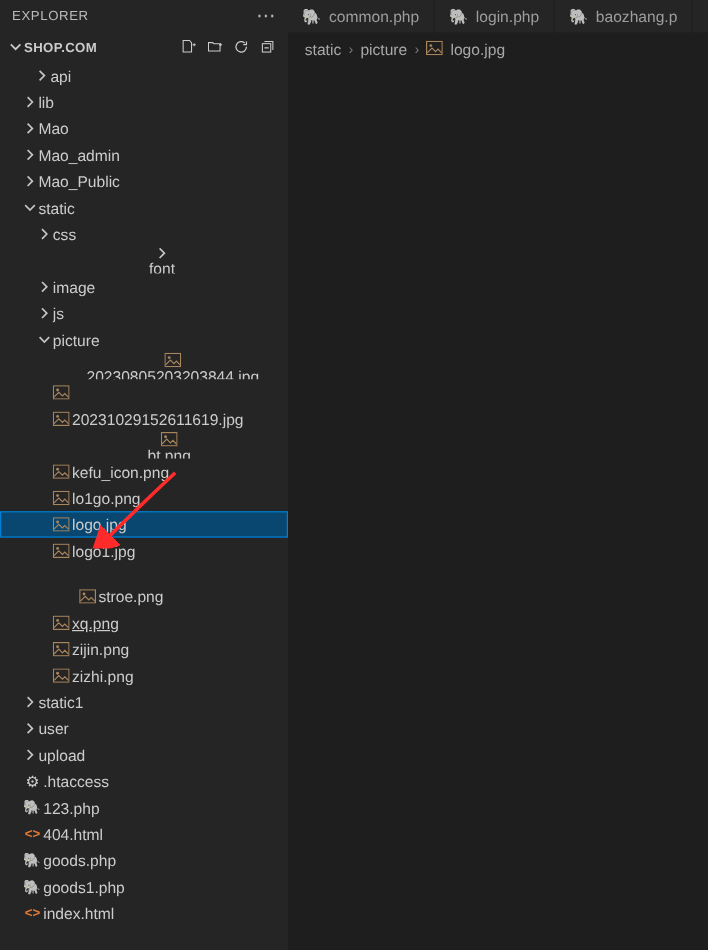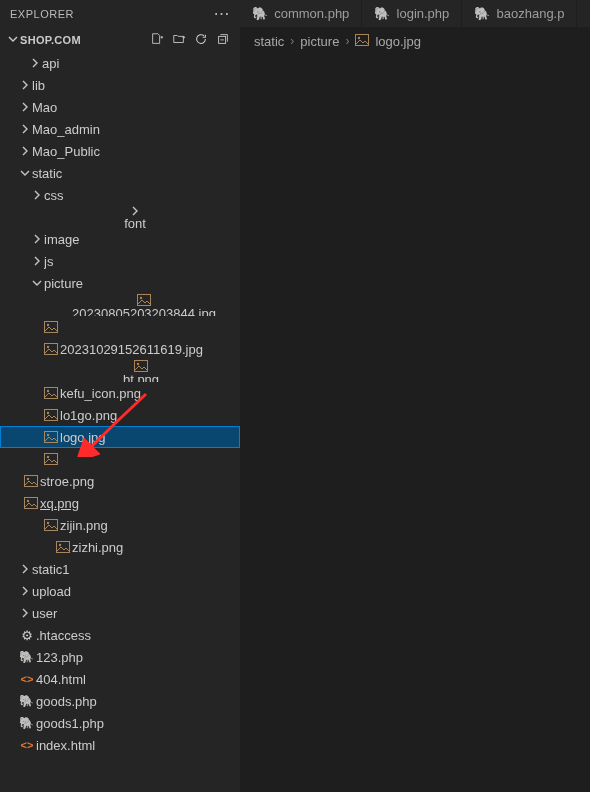--- a/index.html
+++ b/index.html
@@ -240,52 +240,53 @@
           <span class="label">logo.jpg</span>
         </div>
         <div class="row" style="padding-left: 42px;">
           <span class="icon img">
             <svg width="14" height="12" viewBox="0 0 14 12">
               <rect x="0.5" y="0.5" width="13" height="11" fill="none" stroke="#a8855b"></rect>
               <circle cx="4" cy="4" r="1.2" fill="#a8855b"></circle>
               <path d="M1 10 L5 6 L8 9 L10 7 L13 10" fill="none" stroke="#a8855b"></path>
             </svg>
           </span>
-        </div>
-        <div class="row" style="padding-left: 22px;">
+          <span class="label">logo1.jpg</span>
+        </div>
+        <div class="row" style="padding-left: 64px; margin-top: 16px;">
           <span class="icon img">
             <svg width="14" height="12" viewBox="0 0 14 12">
               <rect x="0.5" y="0.5" width="13" height="11" fill="none" stroke="#a8855b"></rect>
               <circle cx="4" cy="4" r="1.2" fill="#a8855b"></circle>
               <path d="M1 10 L5 6 L8 9 L10 7 L13 10" fill="none" stroke="#a8855b"></path>
             </svg>
           </span>
           <span class="label">stroe.png</span>
         </div>
-        <div class="row" style="padding-left: 22px; text-decoration: underline;">
+        <div class="row" style="padding-left: 42px; text-decoration: underline;">
           <span class="icon img">
             <svg width="14" height="12" viewBox="0 0 14 12">
               <rect x="0.5" y="0.5" width="13" height="11" fill="none" stroke="#a8855b"></rect>
               <circle cx="4" cy="4" r="1.2" fill="#a8855b"></circle>
               <path d="M1 10 L5 6 L8 9 L10 7 L13 10" fill="none" stroke="#a8855b"></path>
             </svg>
           </span>
           <span class="label">xq.png</span>
         </div>
         <div class="row" style="padding-left: 42px;">
           <span class="icon img">
             <svg width="14" height="12" viewBox="0 0 14 12">
               <rect x="0.5" y="0.5" width="13" height="11" fill="none" stroke="#a8855b"></rect>
               <circle cx="4" cy="4" r="1.2" fill="#a8855b"></circle>
               <path d="M1 10 L5 6 L8 9 L10 7 L13 10" fill="none" stroke="#a8855b"></path>
             </svg>
           </span>
           <span class="label">zijin.png</span>
         </div>
-        <div class="row" style="padding-left: 42px; margin-left: 12px;">
+        <div class="row" style="padding-left: 42px;">
           <span class="icon img">
             <svg width="14" height="12" viewBox="0 0 14 12">
               <rect x="0.5" y="0.5" width="13" height="11" fill="none" stroke="#a8855b"></rect>
               <circle cx="4" cy="4" r="1.2" fill="#a8855b"></circle>
               <path d="M1 10 L5 6 L8 9 L10 7 L13 10" fill="none" stroke="#a8855b"></path>
             </svg>
           </span>
           <span class="label">zizhi.png</span>
         </div>
         <div class="row" style="padding-left: 18px;">
@@ -295,29 +296,29 @@
             </svg>
           </span>
           <span class="label">static1</span>
         </div>
         <div class="row" style="padding-left: 18px;">
           <span class="twisty">
             <svg class="chev-svg" viewBox="0 0 10 10">
               <path d="M3 1 L7 5 L3 9" stroke="#c5c5c5" stroke-width="1.4" fill="none"></path>
             </svg>
           </span>
+          <span class="label">user</span>
+        </div>
+        <div class="row" style="padding-left: 18px;">
+          <span class="twisty">
+            <svg class="chev-svg" viewBox="0 0 10 10">
+              <path d="M3 1 L7 5 L3 9" stroke="#c5c5c5" stroke-width="1.4" fill="none"></path>
+            </svg>
+          </span>
           <span class="label">upload</span>
-        </div>
-        <div class="row" style="padding-left: 18px;">
-          <span class="twisty">
-            <svg class="chev-svg" viewBox="0 0 10 10">
-              <path d="M3 1 L7 5 L3 9" stroke="#c5c5c5" stroke-width="1.4" fill="none"></path>
-            </svg>
-          </span>
-          <span class="label">user</span>
         </div>
         <div class="row" style="padding-left: 18px;">
           <span class="icon gear">
             <span style="color:#cccccc">⚙</span>
           </span>
           <span class="label">.htaccess</span>
         </div>
         <div class="row" style="padding-left: 18px;">
           <span class="icon php">
             <span style="color:#b180d7;font-weight:bold;font-size:12px">🐘</span>

